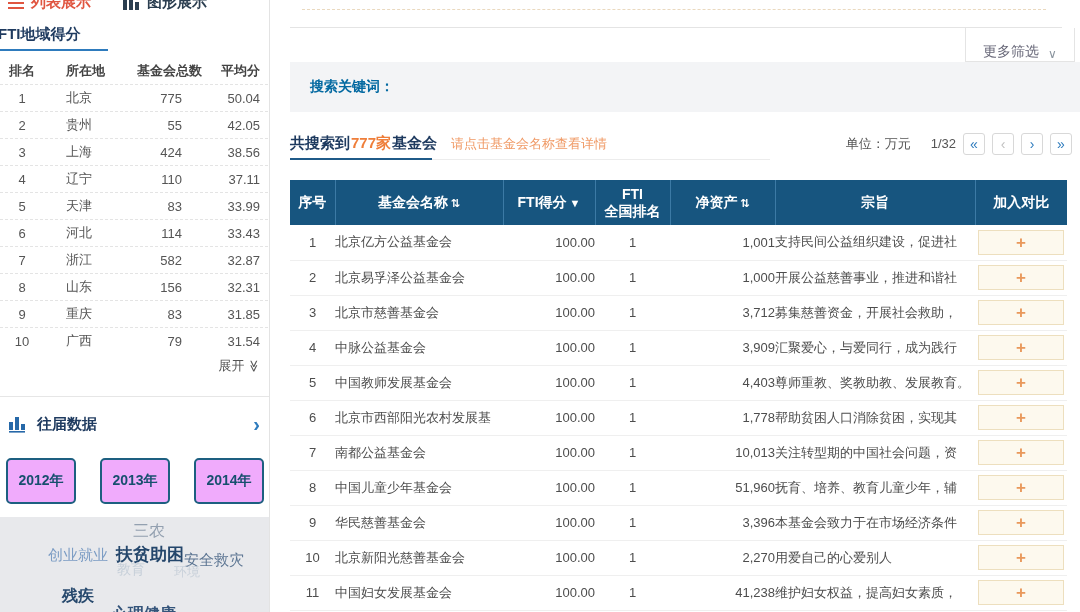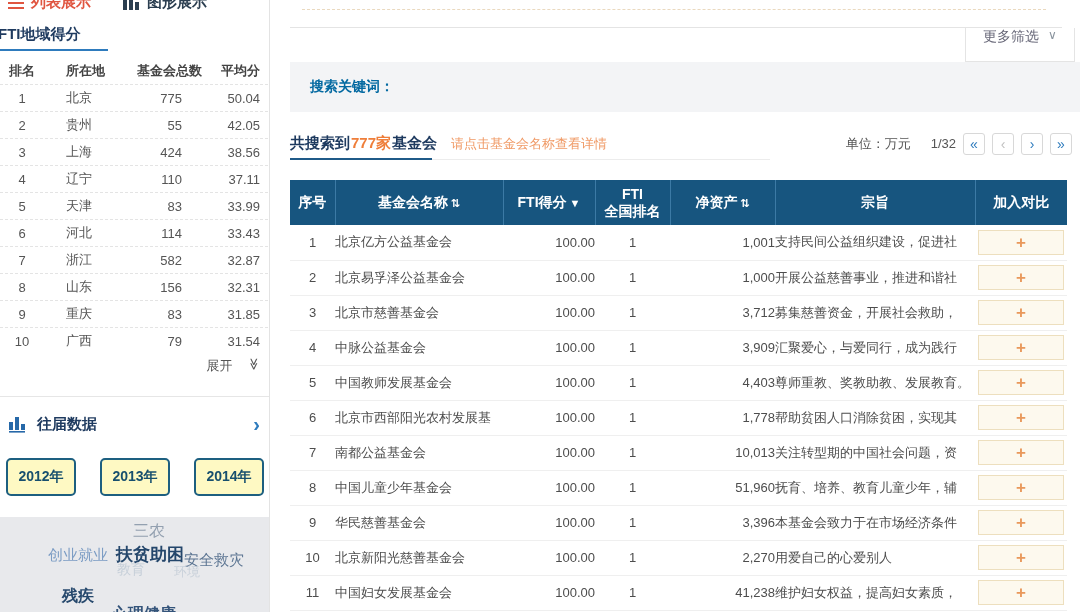--- a/index.html
+++ b/index.html
@@ -17,45 +17,45 @@
   .region-title { position:absolute; top:25px; left:-2px; font-size:15px; font-weight:bold; color:#1e3a5f; }
   .region-underline { position:absolute; top:49px; left:0; width:108px; height:2px; background:#2e7bbd; }
   .region-table { position:absolute; top:58px; left:0; width:268px; font-size:13px; color:#555; }
   .srow { display:grid; grid-template-columns:44px 70px 90px 64px; align-items:center; height:27px; border-top:1px dashed #e4e4e4; }
   .srow.head { border-top:none; height:26px; color:#444; font-weight:600; }
   .sc1 { text-align:center; }
   .sc2 { padding-left:22px; }
   .sc3 { text-align:right; padding-right:22px; }
   .srow.head .sc3 { padding-right:2px; }
   .sc4 { text-align:right; padding-right:8px; }
-  .expand-row { position:absolute; top:357px; right:8px; font-size:13px; color:#555; cursor:pointer; display:flex; align-items:flex-start; gap:16px; }
+  .expand-row { position:absolute; top:357px; right:8px; font-size:13px; color:#555; cursor:pointer; display:flex; align-items:center; gap:4px; }
   .expand-glyph { display:inline-block; transform:rotate(90deg); font-size:12px; color:#555; }
   .side-divider { position:absolute; top:396px; left:0; width:270px; border-top:1px solid #e6e6e6; }
   .history-title-row { position:absolute; top:410px; left:0; width:270px; height:28px; display:flex; align-items:center; cursor:pointer; }
   .hist-icon { margin-left:8px; }
   .history-title { margin-left:9px; font-size:15px; font-weight:bold; color:#1e3a5f; }
   .hist-chevron { margin-left:auto; margin-right:10px; color:#2e7bbd; font-size:20px; font-weight:bold; line-height:1; }
   .year-row { position:absolute; top:458px; left:0; width:270px; display:flex; justify-content:space-between; padding:0 6px; }
-  .year-btn { width:70px; height:38px; background:#fef9c3; border:2px solid #1d5f80; border-radius:5px; color:#174f6e; font-weight:bold; font-size:14px; font-family:inherit; cursor:pointer; }
+  .year-btn { width:70px; height:46px; background:#f0abfc; border:2px solid #1d5f80; border-radius:5px; color:#174f6e; font-weight:bold; font-size:14px; font-family:inherit; cursor:pointer; }
   .cloud-panel { position:absolute; top:517px; left:0; width:270px; height:95px; background:#e8e9ec; }
   .cloud-word { position:absolute; cursor:pointer; white-space:nowrap; }
   .cw-sannong   { left:133px; top:4px;  font-size:16px; color:#93a0b0; }
   .cw-chuangye  { left:48px;  top:29px; font-size:15px; color:#7b9cc4; }
   .cw-fupin     { left:116px; top:26px; font-size:17px; font-weight:bold; color:#24466b; }
   .cw-jiaoyu    { left:117px; top:44px; font-size:14px; color:#c6cfd9; }
   .cw-anquan    { left:184px; top:34px; font-size:15px; color:#5d7693; }
   .cw-huanjing  { left:174px; top:46px; font-size:13px; color:#c9d1da; }
   .cw-canji     { left:62px;  top:69px; font-size:16px; font-weight:bold; color:#27496d; }
   .cw-xinli     { left:112px; top:87px; font-size:16px; font-weight:bold; color:#34547a; }
 
   
   .main { position:absolute; left:290px; top:0; width:790px; height:612px; }
   .filter-remnant { position:absolute; left:0; top:0; width:772px; height:28px; border-bottom:1px solid #e4e4e4; background:#fff; }
   .dashed-line { position:absolute; left:12px; right:16px; top:9px; border-top:1px dashed #ead9bf; }
-  .more-filter { position:absolute; left:675px; top:28px; width:110px; height:34px; background:#fff; border:1px solid #e4e4e4; border-top:none; display:flex; align-items:flex-start; justify-content:center; gap:9px; color:#667; font-size:14px; cursor:pointer; }
+  .more-filter { position:absolute; left:675px; top:28px; width:110px; height:34px; background:#fff; border:1px solid #e4e4e4; border-top:none; display:flex; align-items:flex-end; justify-content:center; gap:9px; color:#667; font-size:14px; cursor:pointer; }
   .more-chevron { color:#8a949e; font-size:12px; }
   .keyword-panel { position:absolute; left:0; top:62px; width:790px; height:50px; background:#f3f4f6; display:flex; align-items:center; padding-left:20px; }
   .keyword-label { font-size:14px; font-weight:bold; color:#0369a1; }
   .result-bar { position:absolute; left:0; top:127px; width:790px; height:33px; display:flex; align-items:center; }
   .res-prefix,.res-suffix { font-size:15px; font-weight:bold; color:#1e3a5f; }
   .res-count { font-size:15px; font-weight:bold; color:#ef7e3a; margin:0 1px; }
   .res-hint { font-size:13px; color:#f09a66; margin-left:14px; }
   .res-right { margin-left:auto; display:flex; align-items:center; padding-right:8px; }
   .unit-label { font-size:13px; color:#555; }
   .page-indicator { font-size:13px; color:#555; margin-left:20px; }

